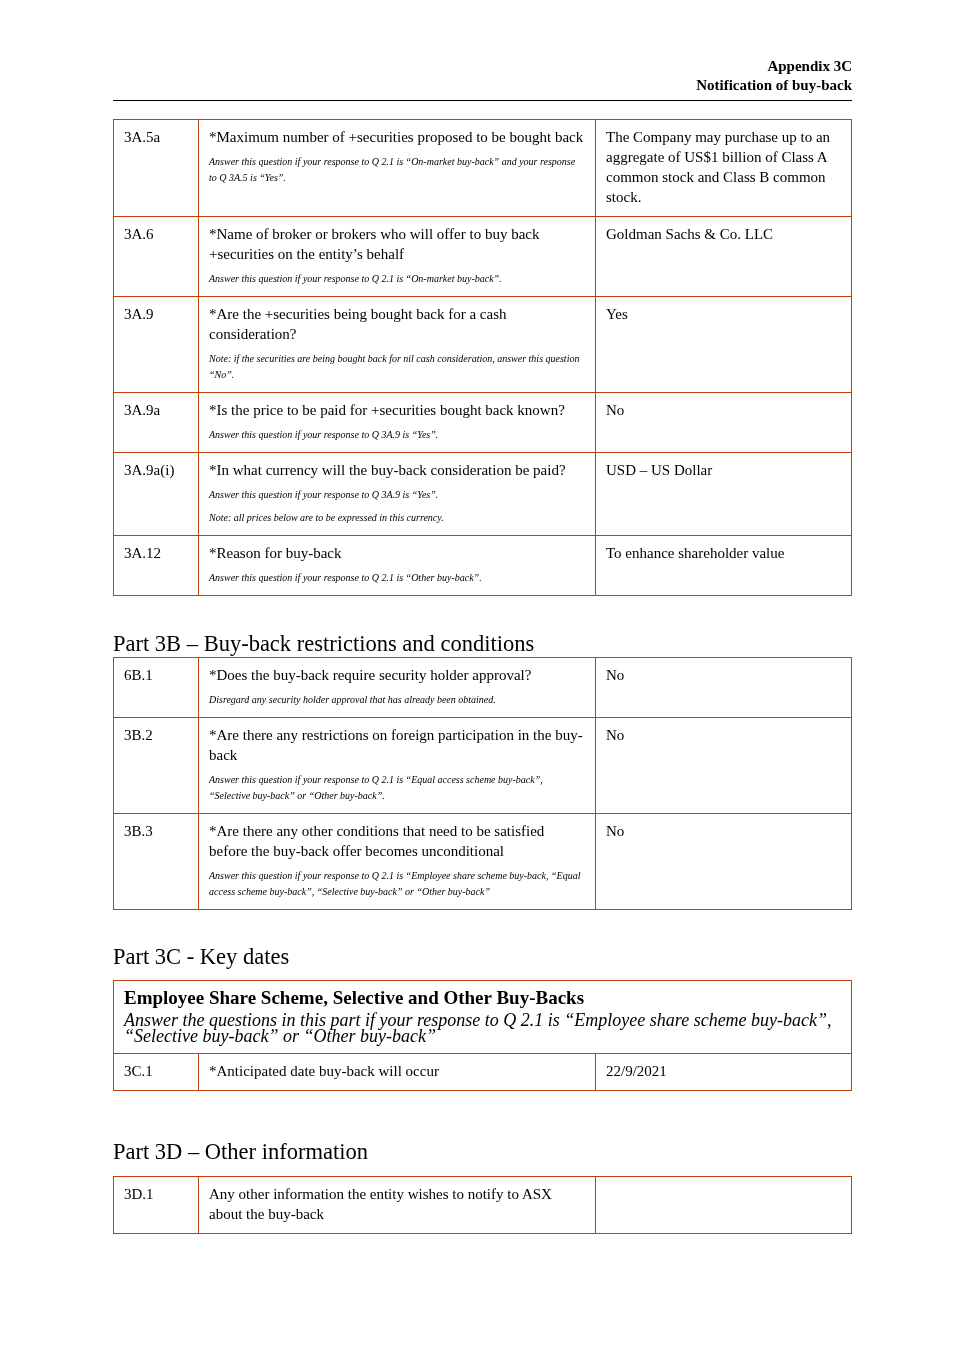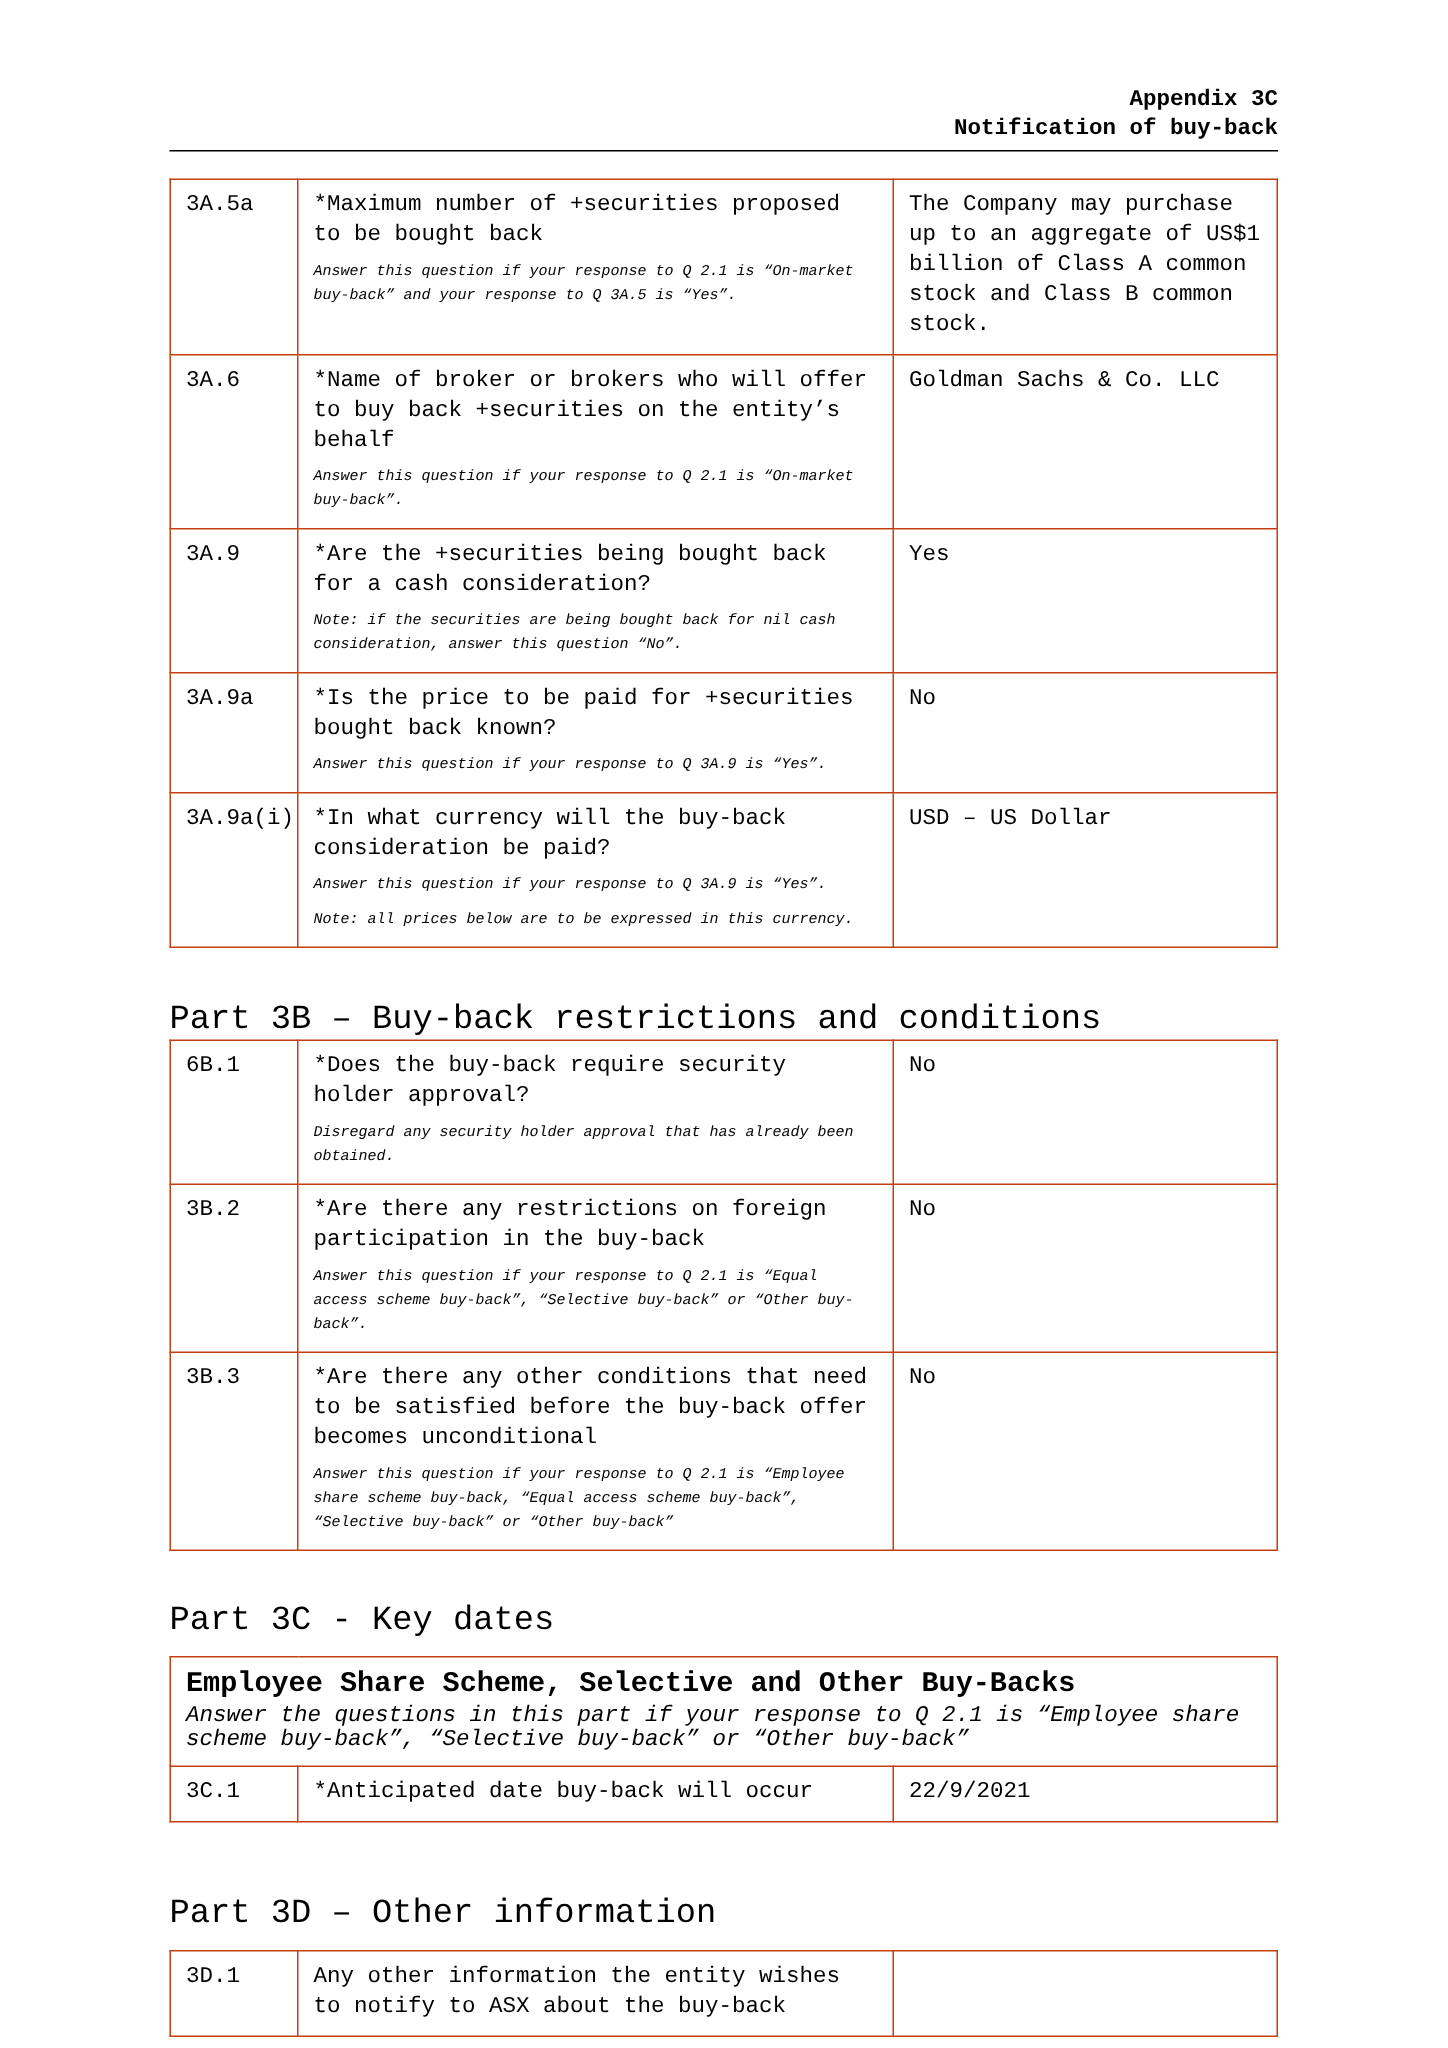--- a/index.html
+++ b/index.html
@@ -2,21 +2,21 @@
 <html><head>
 <meta charset="utf-8">
 <style>
   * { margin: 0; padding: 0; box-sizing: border-box; }
   html, body { background: #fff; }
   .page {
     position: relative;
     width: 965px;
     height: 1365px;
     background: #ffffff;
-    font-family: Liberation Mono, monospace;
+    font-family: Liberation Serif, serif;
     color: #000;
     overflow: hidden;
   }
   .content {
     padding: 57px 113px 0 113px;
   }
   
   .doc-header {
     text-align: right;
     font-weight: bold;
@@ -55,21 +55,21 @@
   col.c-q  { width: 397px; }
   .note {
     font-style: italic;
     font-size: 10px;
     line-height: 16px;
     margin-top: 7px;
   }
   .scheme-title { font-weight: bold; font-size: 19px; line-height: 20px; }
   .scheme-note {
     font-style: italic;
-    font-size: 15px;
+    font-size: 18px;
     line-height: 16px;
     margin-top: 4px;
   }
 </style>
 </head>
 <body>
 
 <div class="page">
   <div class="content">
 
@@ -120,20 +120,28 @@
         </tr>
         <tr>
           <td><span>3A.9a(i)</span></td>
           <td>
             <div>*In what currency will the buy-back consideration be paid?</div>
             <div class="note">Answer this question if your response to Q 3A.9 is “Yes”.</div>
             <div class="note">Note: all prices below are to be expressed in this currency.</div>
           </td>
           <td><span>USD – US Dollar</span></td>
         </tr>
+        <tr>
+          <td><span>3A.12</span></td>
+          <td>
+            <div>*Reason for buy-back</div>
+            <div class="note">Answer this question if your response to Q 2.1 is “Other buy-back”.</div>
+          </td>
+          <td><span>To enhance shareholder value</span></td>
+        </tr>
       </tbody>
     </table>
 
     <h2 class="section-heading h-3b">Part 3B – Buy-back restrictions and conditions</h2>
 
     <table class="qa">
       <colgroup>
           <col class="c-id">
           <col class="c-q">
           <col>

